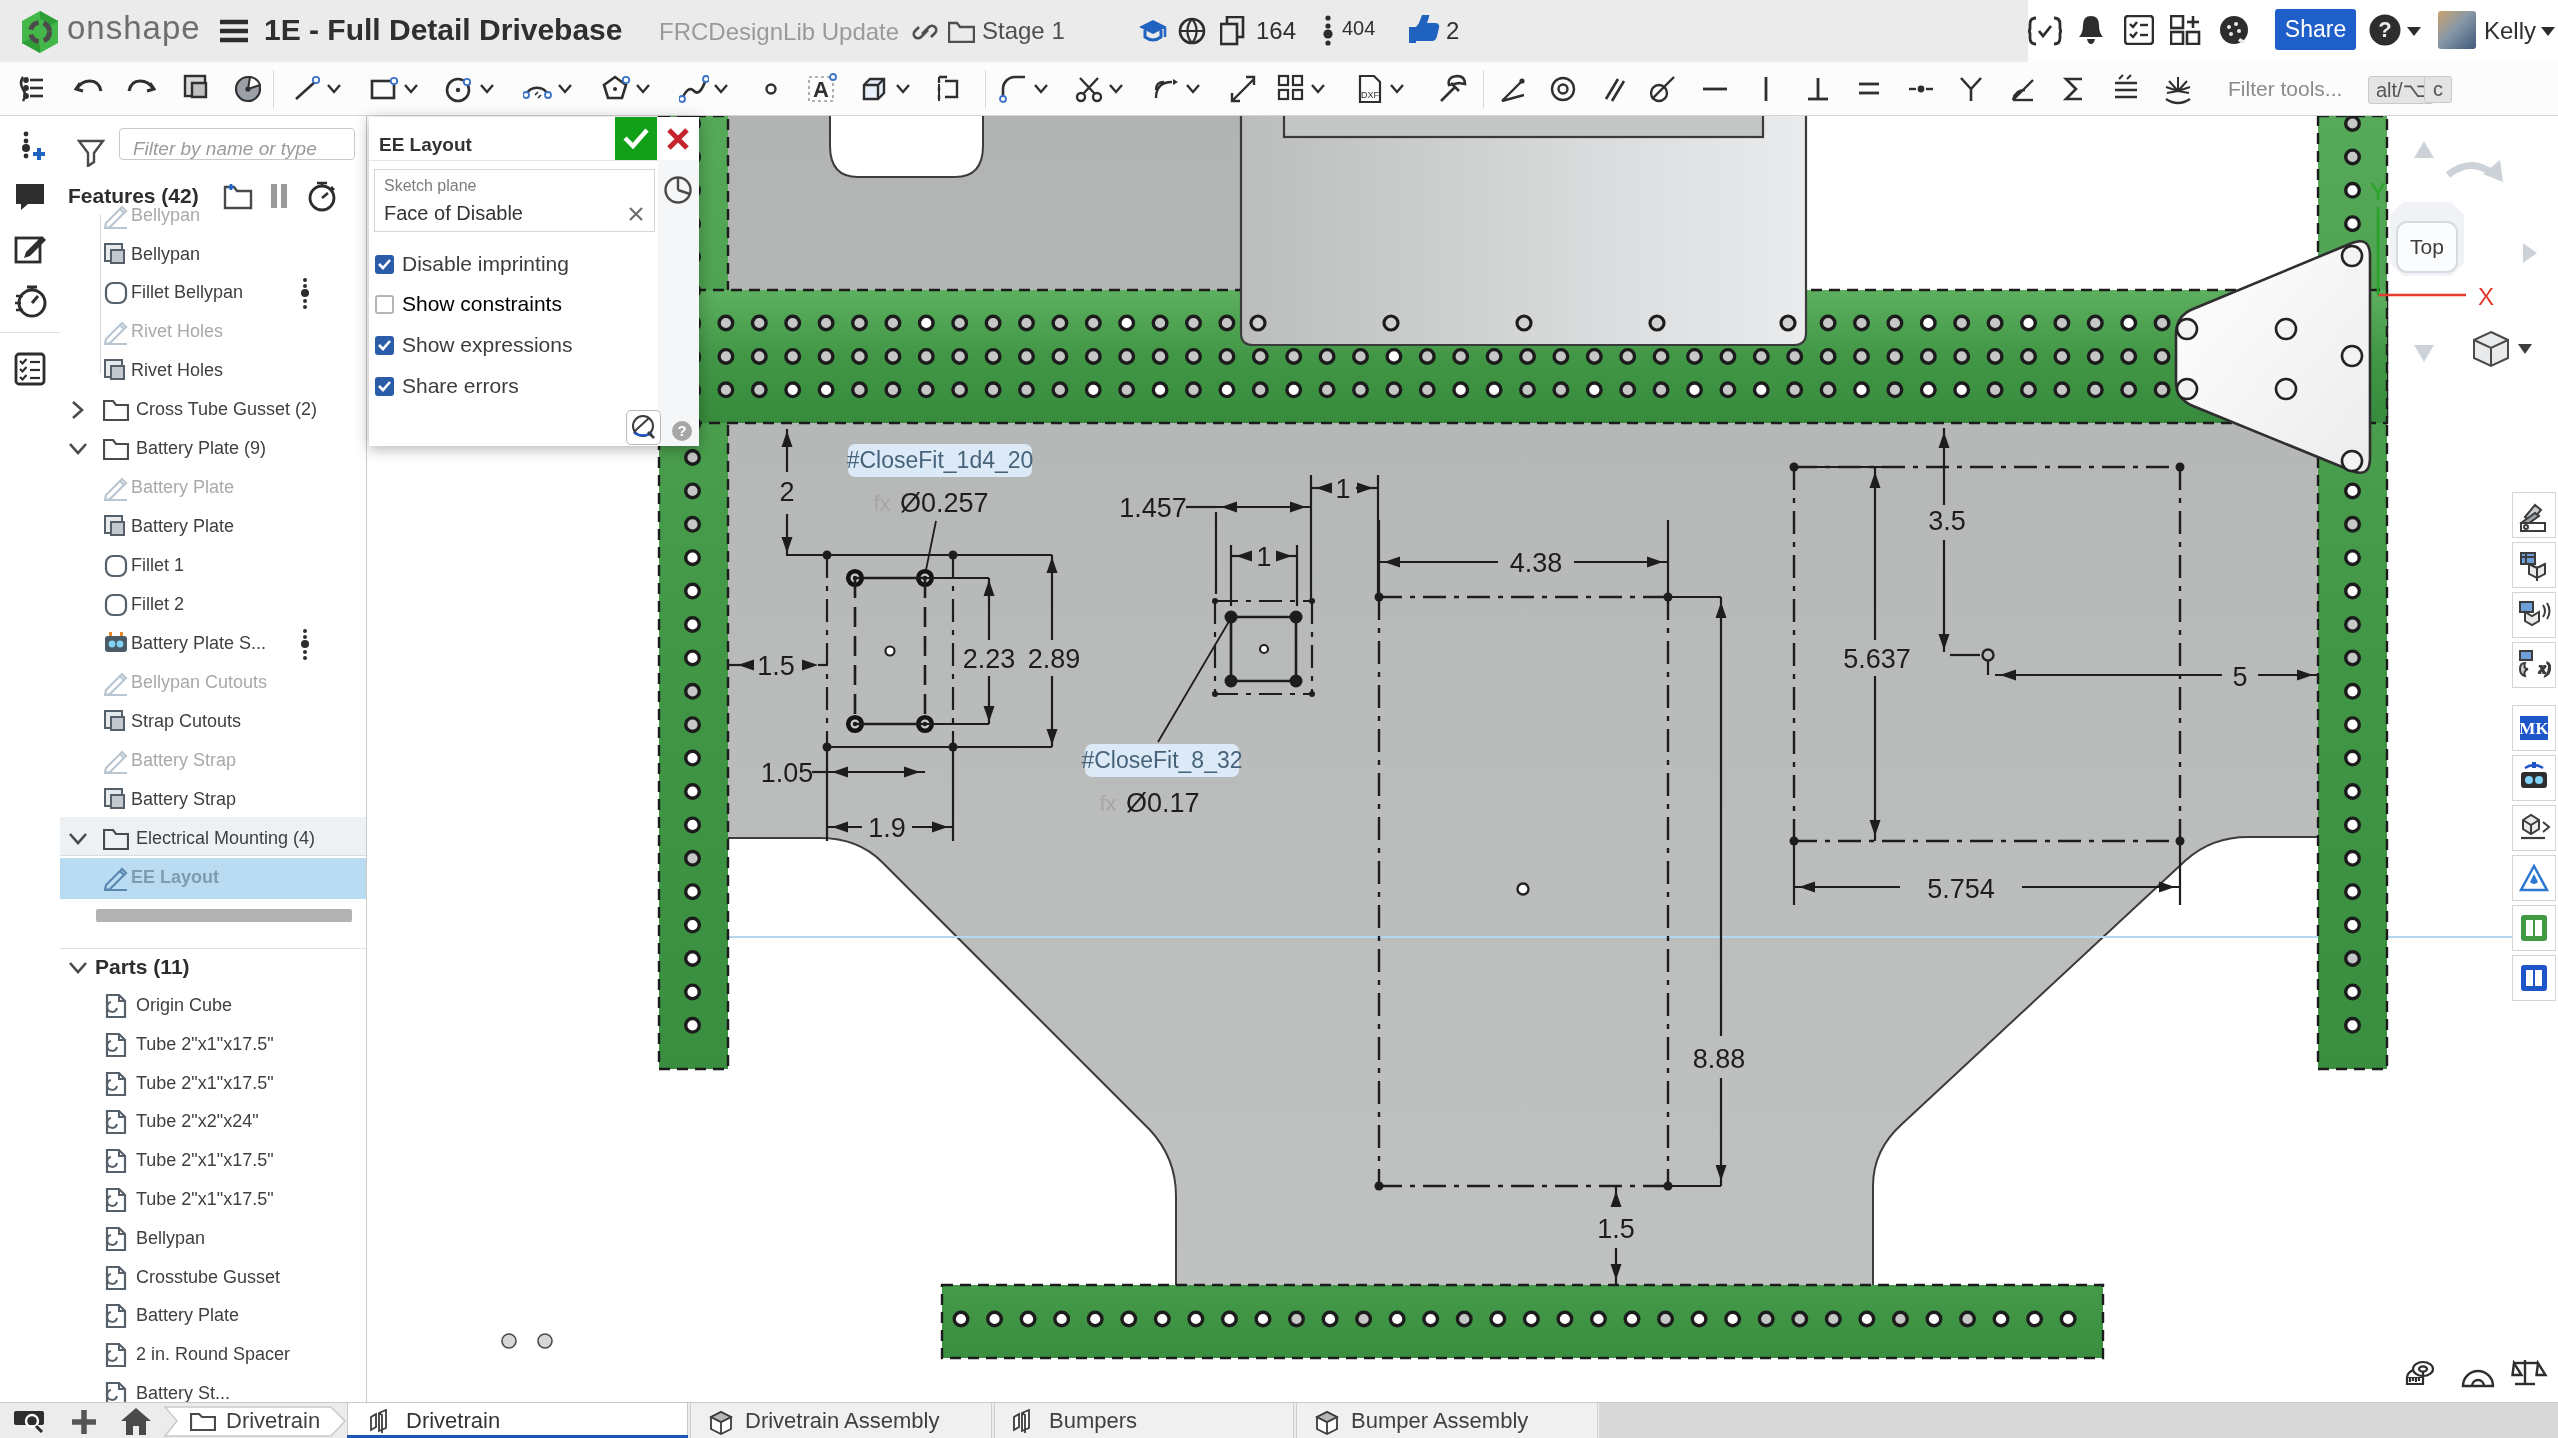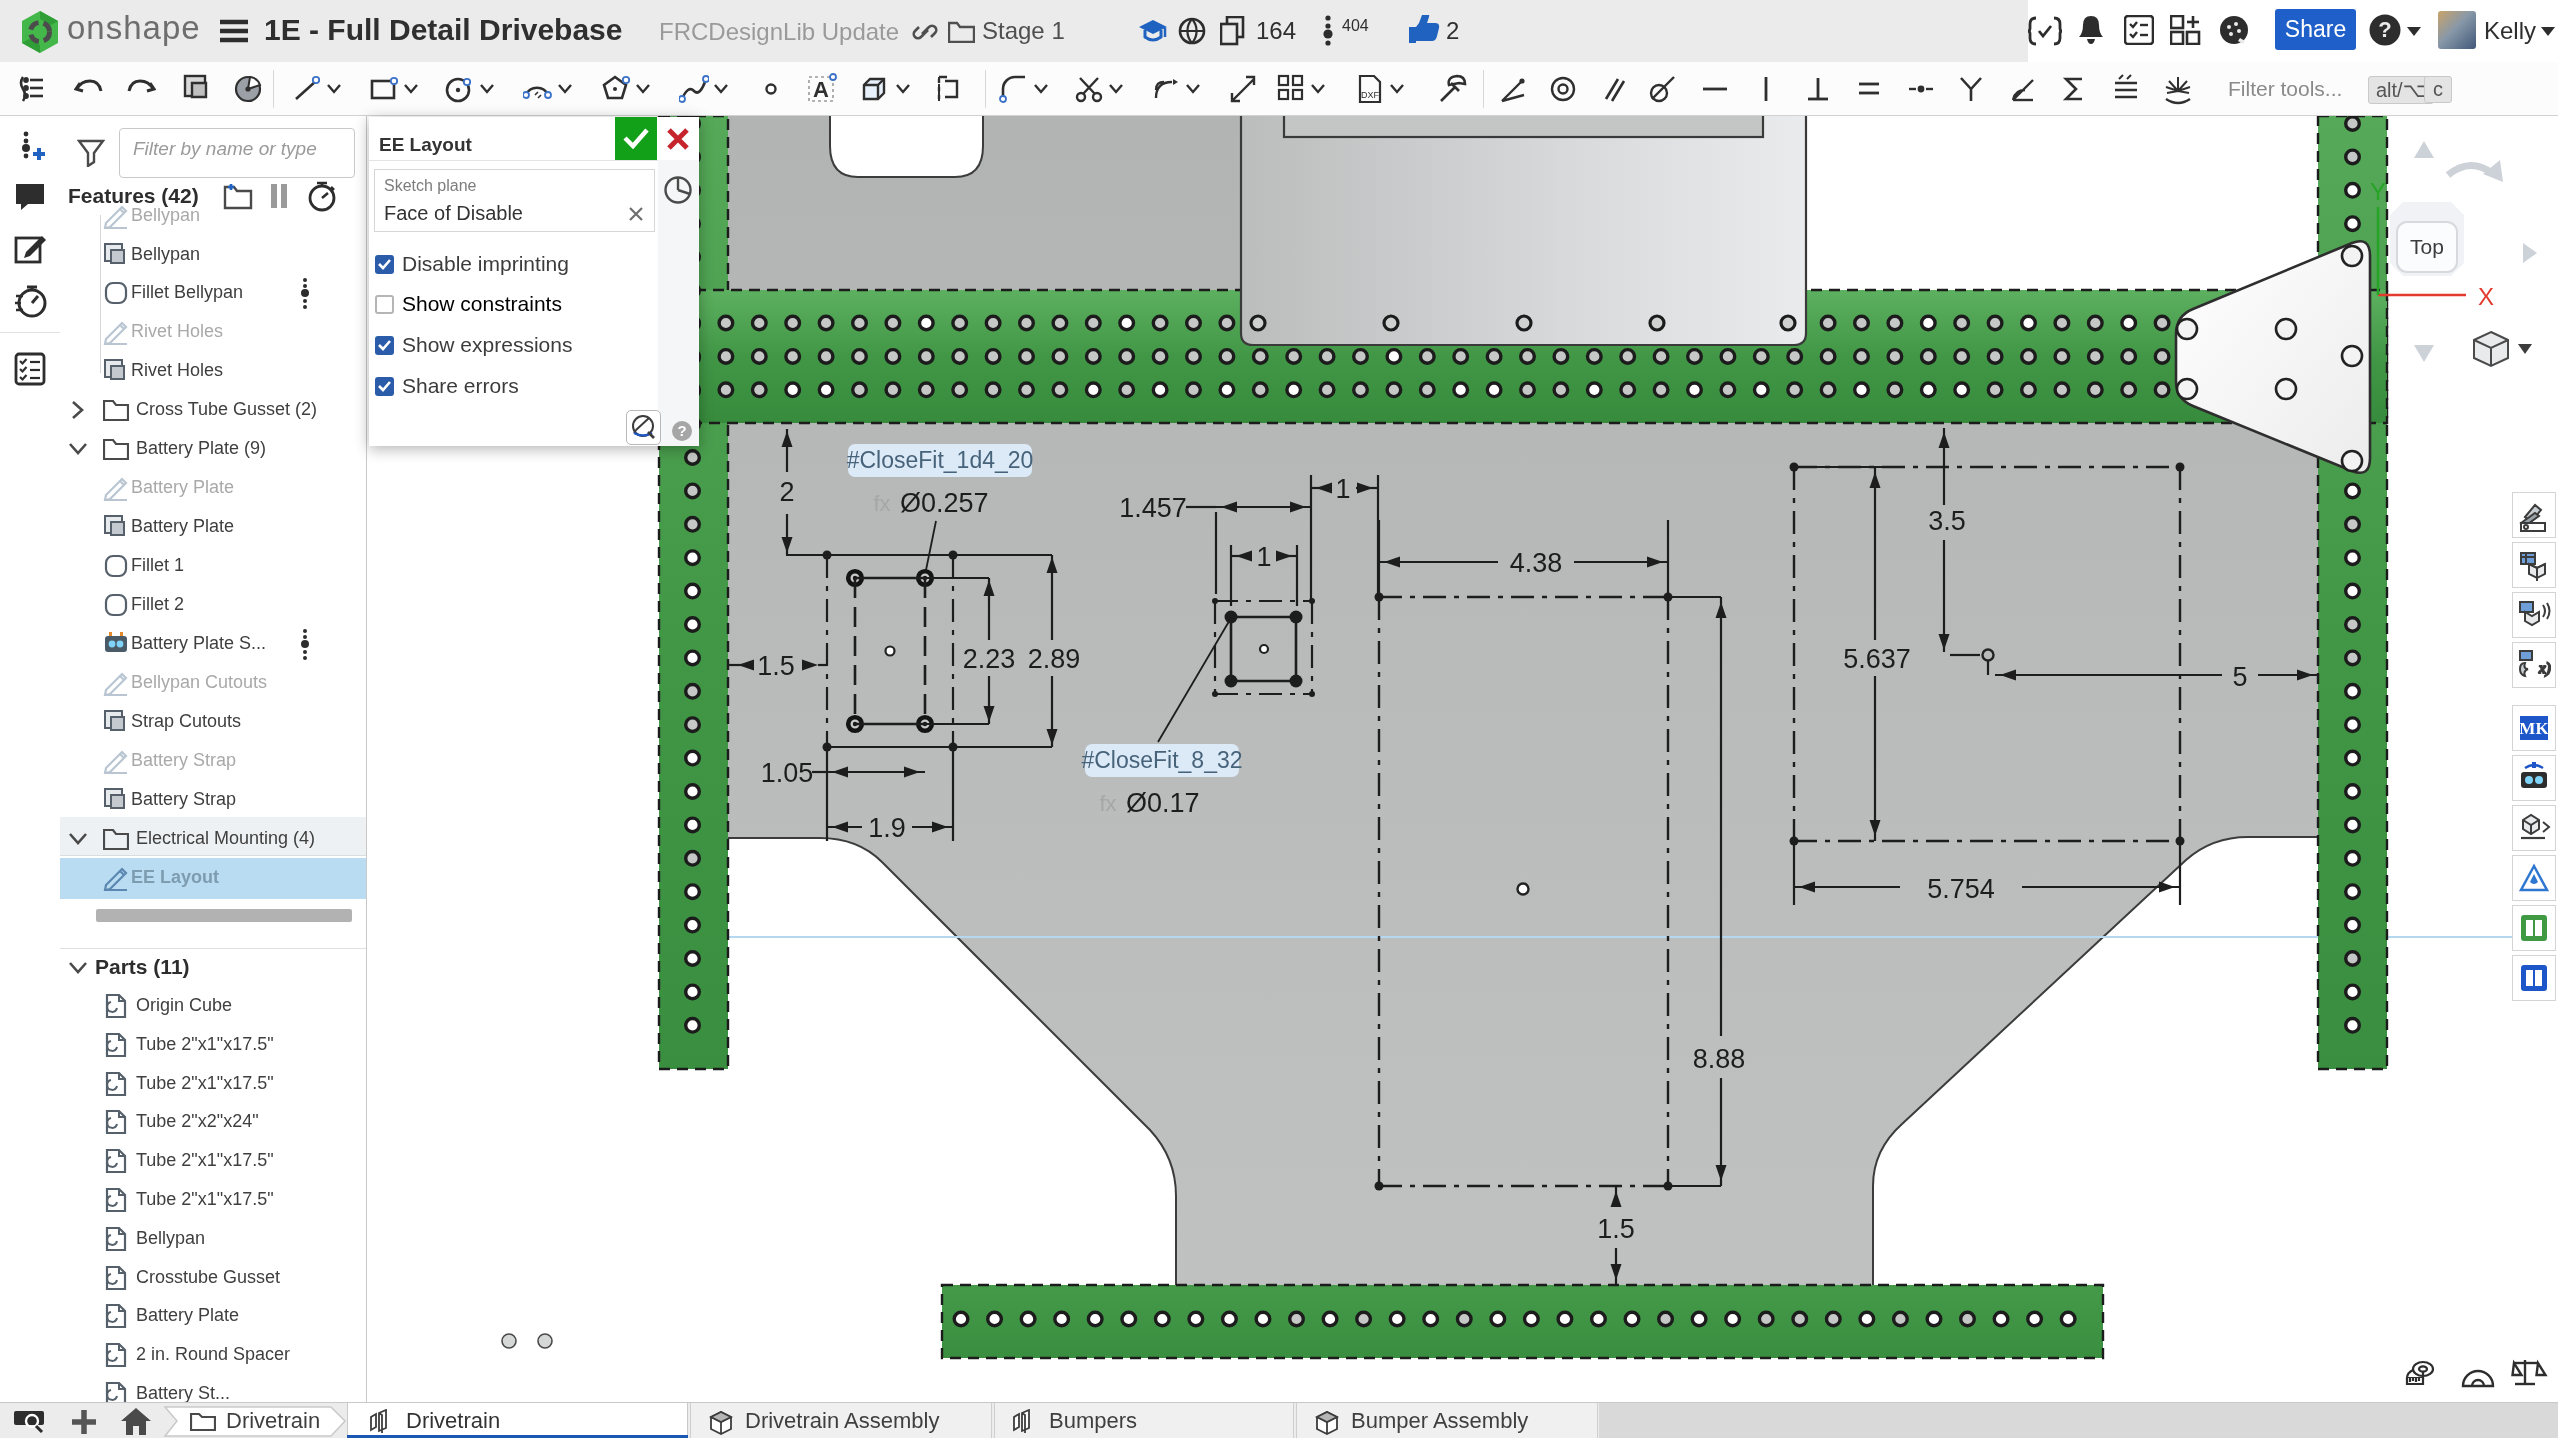--- a/index.html
+++ b/index.html
@@ -58,21 +58,21 @@
     </svg>
 <div class="abs" style="left:1256px;top:17px;font-size:24px;color:#2f2f2f">164</div>
 <svg class="abs" style="left:1322px;top:14px" width="12" height="34" viewBox="0 0 12 34">
       <g fill="#2d2d2d">
         <circle cx="6" cy="4" r="2.6"></circle>
         <circle cx="6" cy="12" r="2.6"></circle>
         <circle cx="6" cy="20" r="4.6"></circle>
         <circle cx="6" cy="29" r="2.6"></circle>
       </g>
     </svg>
-<div class="abs" style="left:1342px;top:17px;font-size:16px;color:#2f2f2f">404</div>
+<div class="abs" style="left:1342px;top:17px;font-size:20px;color:#2f2f2f">404</div>
 <svg class="abs" style="left:1408px;top:15px" width="32" height="30" viewBox="0 0 32 30">
       <path d="M1,12 h7 v16 h-7 Z M8,26 h16 q4,0 5,-5 l2,-8 q1,-5 -4,-5 h-8 l2,-6 q1,-4 -3,-5 q-3,-1 -4,3 l-3,8 -3,4" fill="#1f62c0"></path>
     </svg>
 <div class="abs" style="left:1446px;top:17px;font-size:24px;color:#2f2f2f">2</div>
 <svg class="abs" style="left:2028px;top:16px" width="34" height="30" viewBox="0 0 34 30">
       <g fill="none" stroke="#2d2d2d" stroke-width="2.8">
         <path d="M8,2 q-6,0 -6,6 v4 q0,3 -2,3 q2,0 2,3 v4 q0,6 6,6"></path>
         <path d="M26,2 q6,0 6,6 v4 q0,3 2,3 q-2,0 -2,3 v4 q0,6 -6,6"></path>
         <path d="M11,15 l4,5 8,-10"></path>
       </g>
@@ -356,21 +356,21 @@
         <line x1="16" y1="18" x2="26" y2="18"></line>
         <path d="M6,25 l2.5,2.5 4,-4.5"></path>
         <line x1="16" y1="26" x2="26" y2="26"></line>
       </g>
     </svg>
 </div>
 <div id="panel" class="abs" style="overflow:hidden">
 <svg class="abs" style="left:17px;top:23px" width="28" height="28" viewBox="0 0 28 28">
       <path d="M2,2 h24 l-9,12 v9 l-6,4 v-13 Z" fill="none" stroke="#4a4a4a" stroke-width="2.4"></path>
     </svg>
-<div class="abs" style="left:59px;top:12px;width:236px;height:50px;border:1px solid #c9c9c9;border-radius:4px;background:#fff;color:#9a9a9a;font-size:19px;font-style:italic;line-height:39px;padding-left:13px">Filter by name or type</div>
+<div class="abs" style="left:59px;top:12px;width:236px;height:32px;border:1px solid #c9c9c9;border-radius:4px;background:#fff;color:#9a9a9a;font-size:19px;font-style:italic;line-height:39px;padding-left:13px">Filter by name or type</div>
 <div class="abs" style="left:8px;top:68px;font-size:21px;font-weight:bold;color:#2d2d2d">Features (42)</div>
 <svg class="abs" style="left:163px;top:66px" width="30" height="28" viewBox="0 0 30 28">
       <path d="M2,5 h9 l3,4 h14 v17 h-26 Z" fill="none" stroke="#4a4a4a" stroke-width="2.4"></path>
       <path d="M8,2 v6 M5,5 h6" stroke="#1f62c0" stroke-width="2.6"></path>
     </svg>
 <svg class="abs" style="left:208px;top:66px" width="22" height="28" viewBox="0 0 22 28">
       <rect x="3" y="2" width="6" height="24" fill="#9a9a9a"></rect>
       <rect x="13" y="2" width="6" height="24" fill="#9a9a9a"></rect>
     </svg>
 <svg class="abs" style="left:247px;top:64px" width="30" height="32" viewBox="0 0 30 32">

